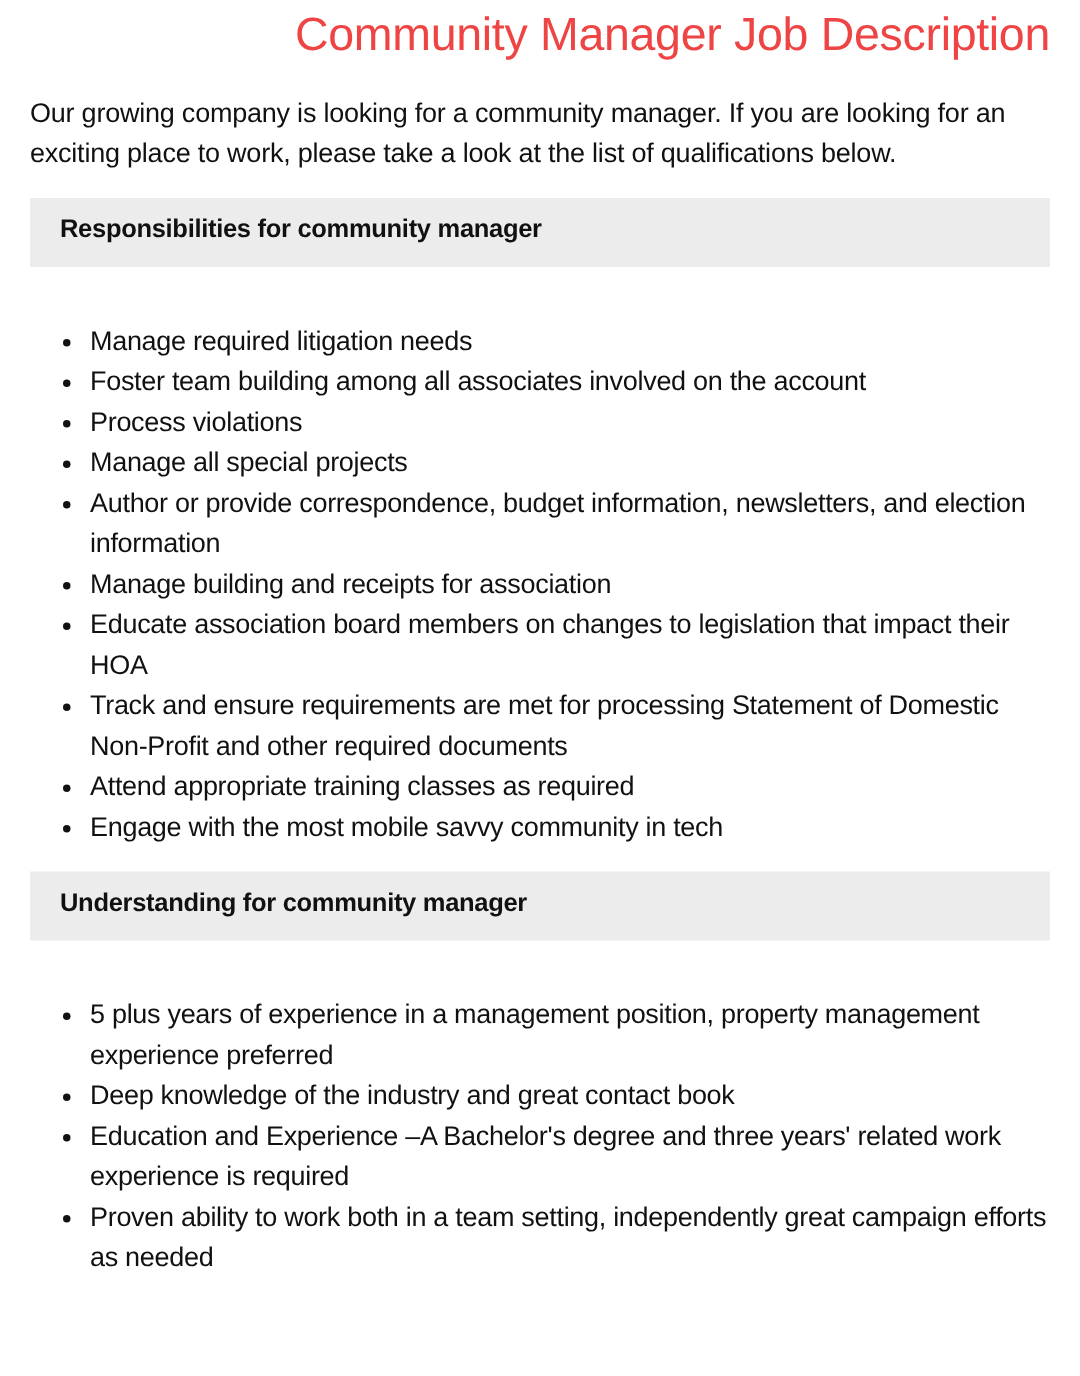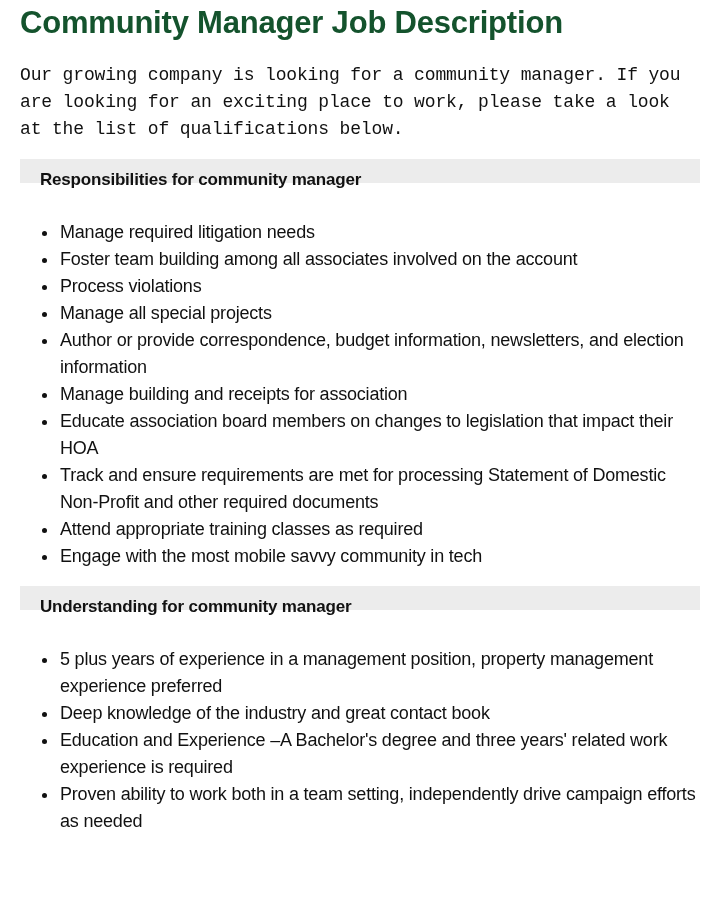--- a/index.html
+++ b/index.html
@@ -9,37 +9,36 @@
     overflow: hidden;
     font-family: "Liberation Sans", sans-serif;
     color: #111111;
   }
   .page { padding: 0 20px; }
   h1 {
     margin: 0;
     padding-top: 3px;
     height: 40px;
     line-height: 40px;
-    text-align: left;
+    text-align: right;
     font-size: 31px;
-    font-weight: bold;
+    font-weight: normal;
     letter-spacing: -0.2px;
-    color: #14532d;
+    color: #ef4444;
   }
   .intro {
     margin: 19px 0 0 0;
     font-size: 18px;
     line-height: 27px;
     letter-spacing: -0.15px;
-    font-family: Liberation Mono, monospace;
   }
   .section-head {
     margin-top: 16px;
     background: #ececec;
-    height: 24px;
+    height: 46px;
     line-height: 42px;
     padding-left: 20px;
     font-size: 17px;
     font-weight: bold;
     letter-spacing: -0.2px;
   }
   ul {
     margin: 36px 0 0 0;
     padding-left: 40px;
     list-style: none;
@@ -81,15 +80,15 @@
     <li>Track and ensure requirements are met for processing Statement of Domestic Non-Profit and other required documents</li>
     <li>Attend appropriate training classes as required</li>
     <li>Engage with the most mobile savvy community in tech</li>
   </ul>
 
   <div class="section-head">Understanding for community manager</div>
   <ul>
     <li>5 plus years of experience in a management position, property management experience preferred</li>
     <li>Deep knowledge of the industry and great contact book</li>
     <li>Education and Experience –A Bachelor's degree and three years' related work experience is required</li>
-    <li>Proven ability to work both in a team setting, independently drive campaign efforts as needed</li>
+    <li>Proven ability to work both in a team setting, independently great campaign efforts as needed</li>
   </ul>
 </div>
 
 </body></html>

